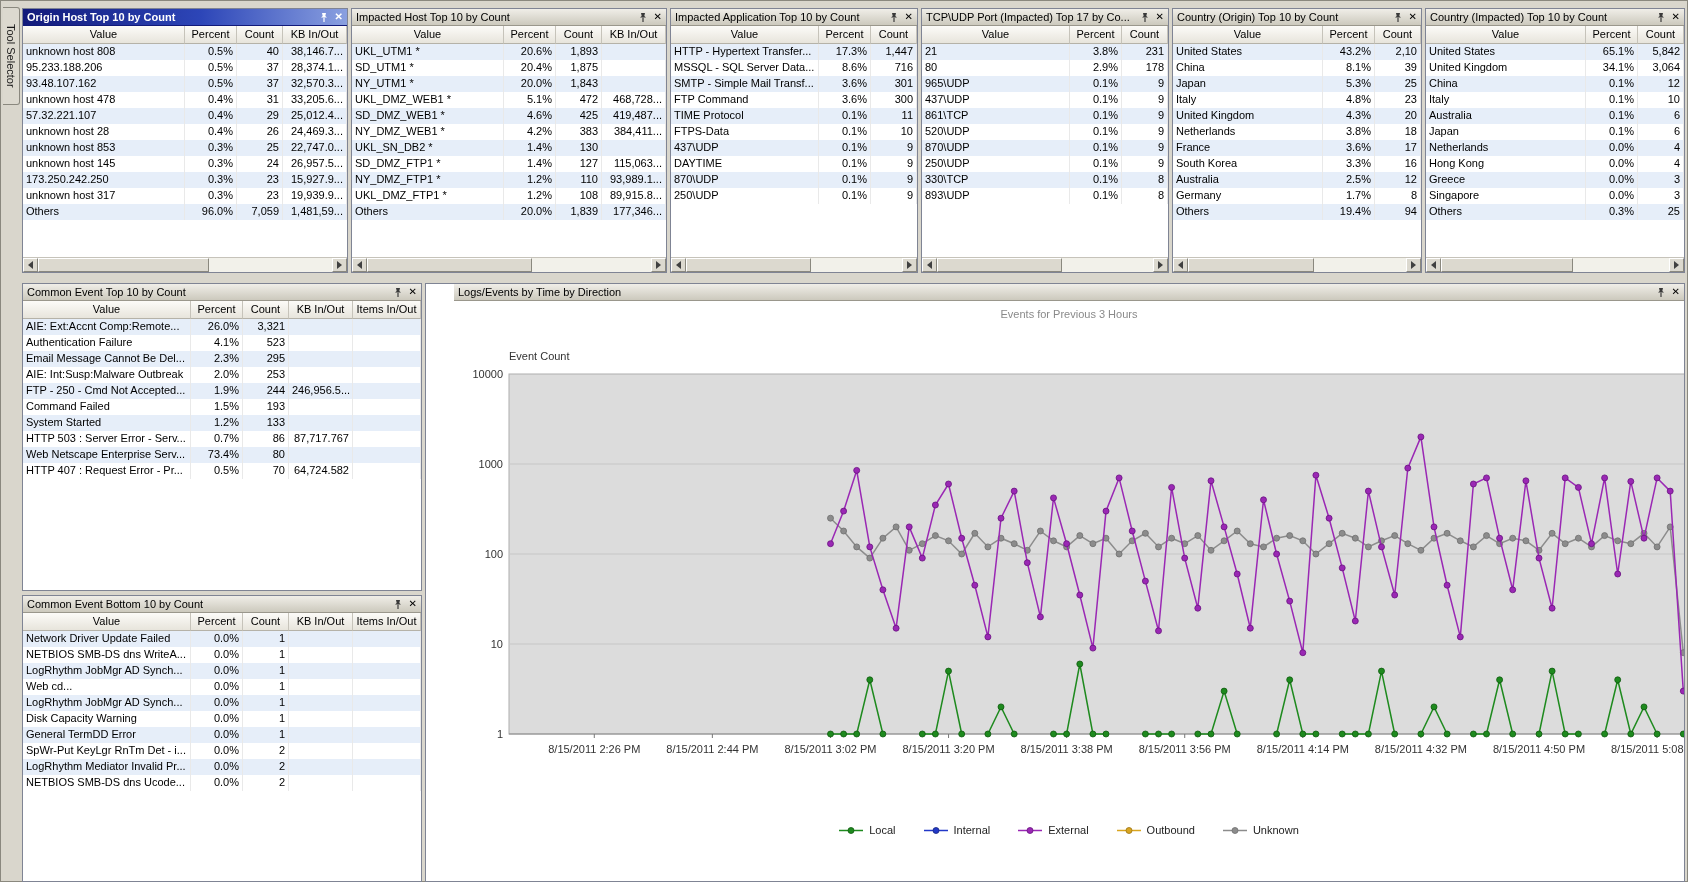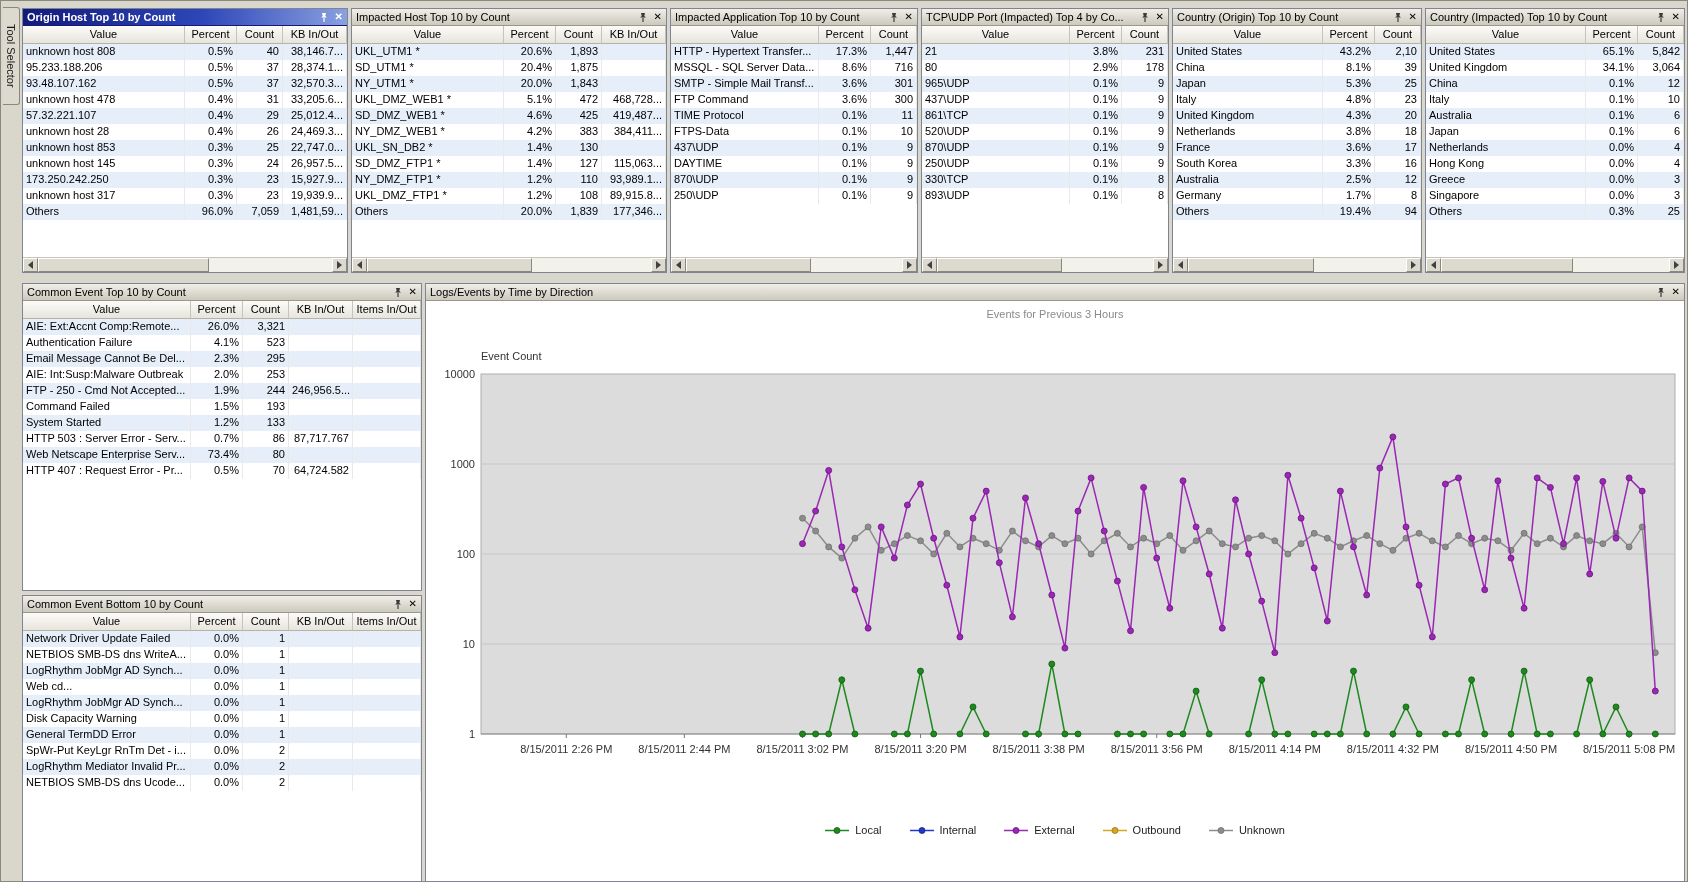--- a/index.html
+++ b/index.html
@@ -76,21 +76,21 @@
   }
   .arr-l::after { content:''; border:4px solid transparent; border-right:5px solid #404040; margin-left:-4px; }
   .arr-r::after { content:''; border:4px solid transparent; border-left:5px solid #404040; margin-right:-4px; }
   .sb-track { flex:1; position:relative; }
   .sb-thumb {
     position:absolute; left:0; top:0; height:14px; width:58%;
     background:#dcd9cf; border:1px solid #fff;
     border-right-color:#8a887e; border-bottom-color:#8a887e;
   }
   
-  .chart-panel { flex:1; }
+  .chart-panel { flex:1;padding-left:28px; }
   .chart-body { flex:1; background:#fff; overflow:hidden; }
   .chart-title { text-align:center; color:#8a8a8a; font-size:11px; margin-top:7px; height:14px; }
   #chart-svg { display:block; margin:2px 0 0 3px; }
   #chart-svg text { font-family:"Liberation Sans", sans-serif; font-size:11px; fill:#333; }
   .legend { display:flex; justify-content:center; gap:28px; margin-top:28px; }
   .legend-item { display:flex; align-items:center; gap:6px; font-size:11px; color:#222; }
 </style>
 </head>
 <body>
 
@@ -372,21 +372,21 @@
             <span class="sb-btn arr-l"></span>
             <span class="sb-track">
               <span class="sb-thumb"></span>
             </span>
             <span class="sb-btn arr-r"></span>
           </div>
       </section>
 
       <section class="panel" style="width:248px">
         <header class="titlebar">
-          <span class="title">TCP\UDP Port (Impacted) Top 4 by Co...</span>
+          <span class="title">TCP\UDP Port (Impacted) Top 17 by Co...</span>
           <span class="tb-icons">
               <span class="pin">
                 <svg width="10" height="11" viewBox="0 0 10 11">
                   <path d="M3 1h4l-0.7 3 1.7 1.6H2L3.7 4z" fill="#3a3a3a"></path>
                   <line x1="5" y1="5.8" x2="5" y2="10" stroke="#3a3a3a" stroke-width="1.2"></line>
                 </svg>
               </span>
               <span class="close">✕</span>
             </span>
         </header>

